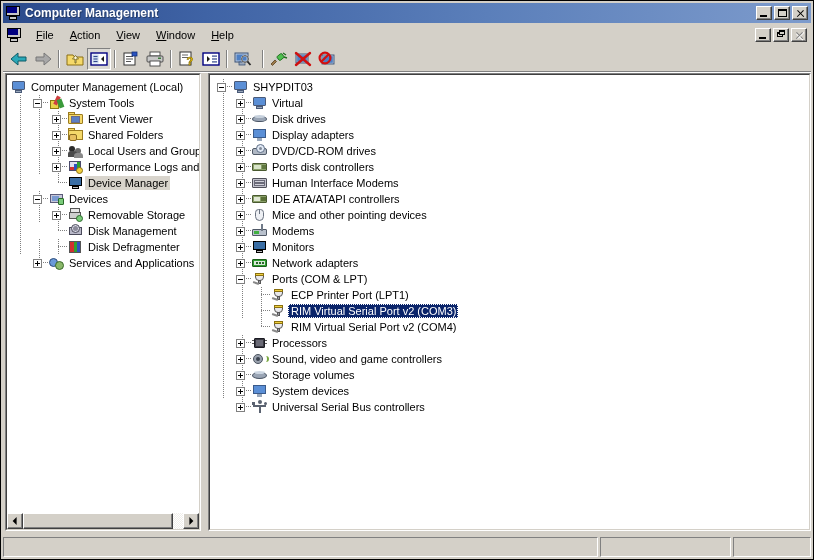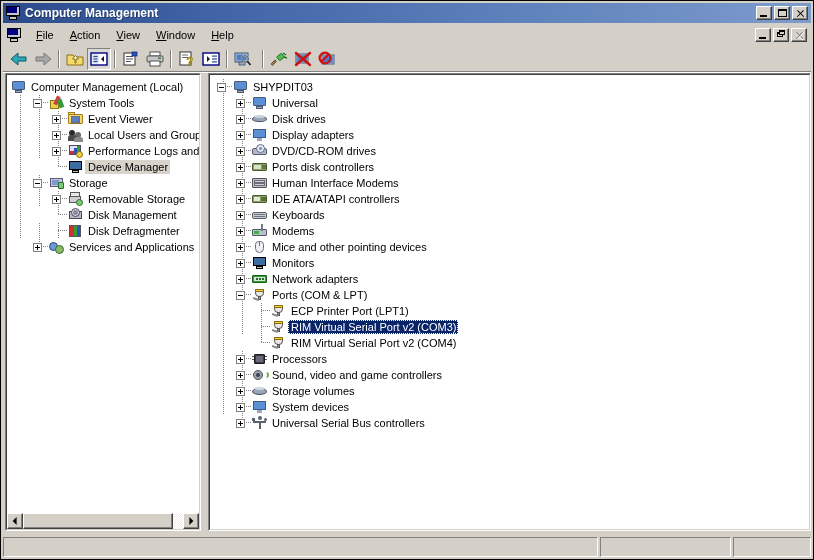--- a/index.html
+++ b/index.html
@@ -647,20 +647,31 @@
               <span class="t"></span>
               <span class="inner"></span>
               <span class="inner2"></span>
             </span>
             <span class="lbl">Event Viewer</span>
           </div>
           <div class="row">
             <span class="indent vline"></span>
             <span class="indent vline"></span>
             <span class="expander"><span class="el full"></span><span class="eh"></span><span class="pm plus"></span></span>
+            <span class="ico i-shared">
+              <span class="f"></span>
+              <span class="t"></span>
+              <span class="hand"></span>
+            </span>
+            <span class="lbl">Shared Folders</span>
+          </div>
+          <div class="row">
+            <span class="indent vline"></span>
+            <span class="indent vline"></span>
+            <span class="expander"><span class="el full"></span><span class="eh"></span><span class="pm plus"></span></span>
             <span class="ico i-users">
               <span class="h1"></span>
               <span class="h2"></span>
               <span class="b1"></span>
               <span class="b2"></span>
             </span>
             <span class="lbl">Local Users and Groups</span>
           </div>
           <div class="row">
             <span class="indent vline"></span>
@@ -687,21 +698,21 @@
             <span class="lbl">Device Manager</span>
           </div>
           <div class="row">
             <span class="indent vline"></span>
             <span class="expander"><span class="el full"></span><span class="eh"></span><span class="pm"></span></span>
             <span class="ico i-storage">
               <span class="b"></span>
               <span class="d"></span>
               <span class="g"></span>
             </span>
-            <span class="lbl">Storage</span>
+            <span class="lbl">Devices</span>
           </div>
           <div class="row">
             <span class="indent vline"></span>
             <span class="indent vline"></span>
             <span class="expander"><span class="el full"></span><span class="eh"></span><span class="pm plus"></span></span>
             <span class="ico i-remstore">
               <span class="b"></span>
               <span class="t"></span>
               <span class="g"></span>
             </span>
@@ -767,21 +778,21 @@
             <span class="lbl">SHYPDIT03</span>
           </div>
           <div class="row">
             <span class="indent vline"></span>
             <span class="expander"><span class="el full"></span><span class="eh"></span><span class="pm plus"></span></span>
             <span class="ico i-comp">
               <span class="b"></span>
               <span class="s"></span>
               <span class="f"></span>
             </span>
-            <span class="lbl">Universal</span>
+            <span class="lbl">Virtual</span>
           </div>
           <div class="row">
             <span class="indent vline"></span>
             <span class="expander"><span class="el full"></span><span class="eh"></span><span class="pm plus"></span></span>
             <span class="ico i-disk">
               <span class="b"></span>
               <span class="t"></span>
             </span>
             <span class="lbl">Disk drives</span>
           </div>
@@ -831,44 +842,35 @@
             <span class="ico i-ide">
               <span class="b"></span>
               <span class="s"></span>
               <span class="g"></span>
             </span>
             <span class="lbl">IDE ATA/ATAPI controllers</span>
           </div>
           <div class="row">
             <span class="indent vline"></span>
             <span class="expander"><span class="el full"></span><span class="eh"></span><span class="pm plus"></span></span>
-            <span class="ico i-keyb">
-              <span class="b"></span>
-              <span class="k"></span>
-            </span>
-            <span class="lbl">Keyboards</span>
+            <span class="ico i-mouse">
+              <span class="b"></span>
+              <span class="l"></span>
+            </span>
+            <span class="lbl">Mice and other pointing devices</span>
           </div>
           <div class="row">
             <span class="indent vline"></span>
             <span class="expander"><span class="el full"></span><span class="eh"></span><span class="pm plus"></span></span>
             <span class="ico i-modem">
               <span class="b"></span>
               <span class="g"></span>
               <span class="a"></span>
             </span>
             <span class="lbl">Modems</span>
-          </div>
-          <div class="row">
-            <span class="indent vline"></span>
-            <span class="expander"><span class="el full"></span><span class="eh"></span><span class="pm plus"></span></span>
-            <span class="ico i-mouse">
-              <span class="b"></span>
-              <span class="l"></span>
-            </span>
-            <span class="lbl">Mice and other pointing devices</span>
           </div>
           <div class="row">
             <span class="indent vline"></span>
             <span class="expander"><span class="el full"></span><span class="eh"></span><span class="pm plus"></span></span>
             <span class="ico i-mon">
               <span class="b"></span>
               <span class="s"></span>
               <span class="f"></span>
             </span>
             <span class="lbl">Monitors</span>

